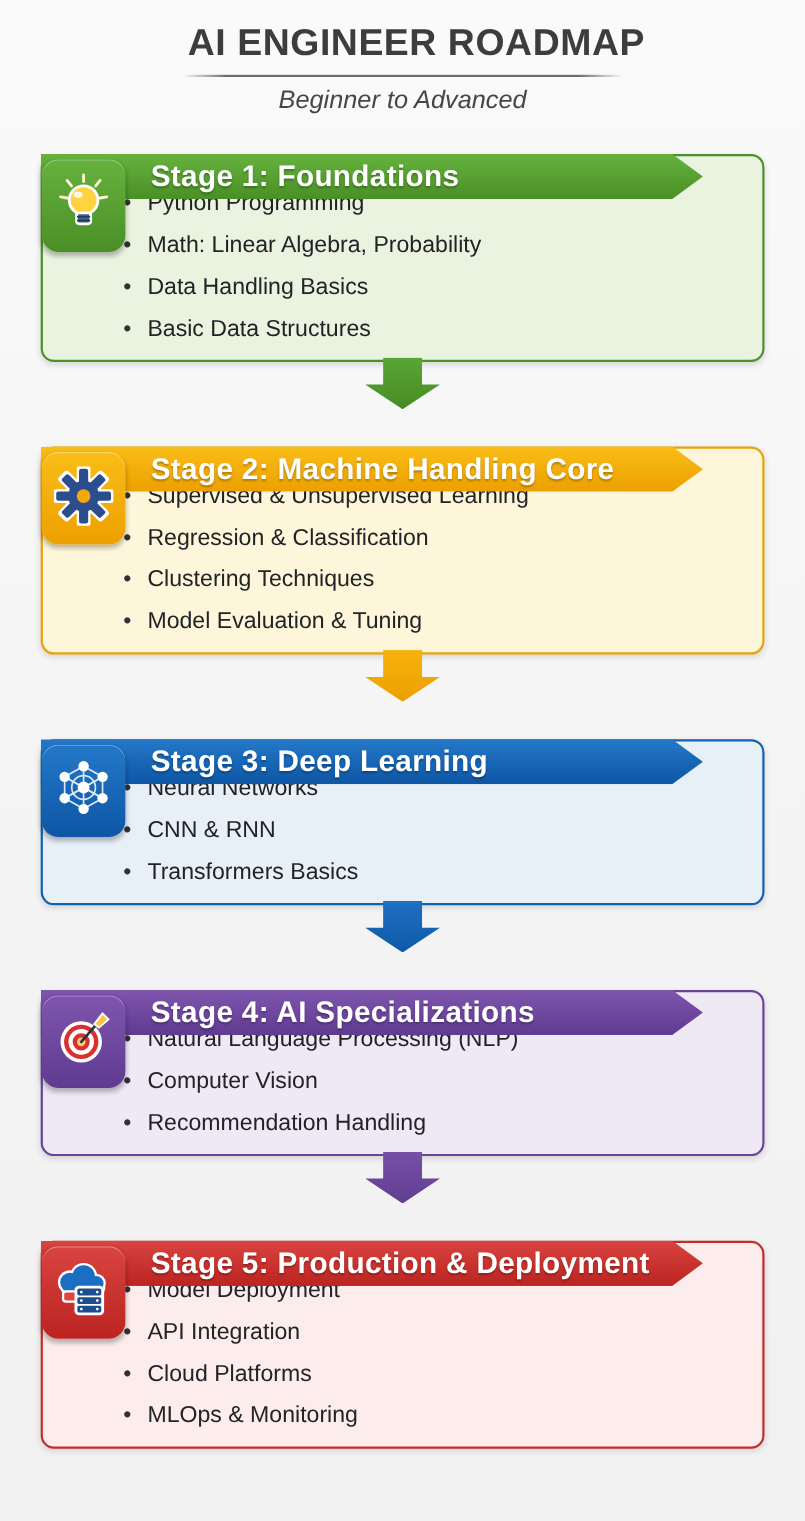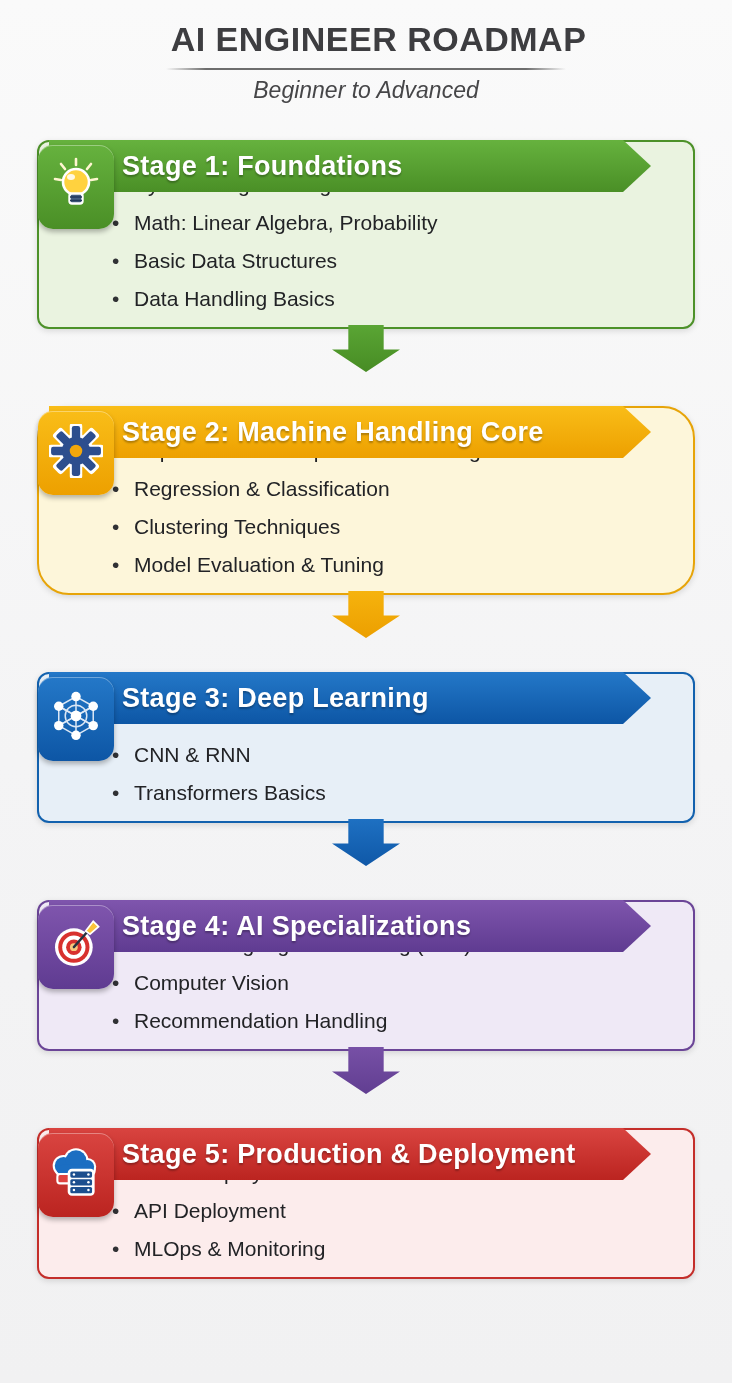--- a/index.html
+++ b/index.html
@@ -39,44 +39,44 @@
   .panel ul { list-style:none; margin:0; padding:0; }
   .panel li {
     position:relative; padding-left:24px;
     font-size:21px; line-height:38px; color:#222326;
   }
   .panel li::before {
     content:"\2022"; position:absolute; left:2px; top:0; color:#303134;
   }
 
   .banner {
-    position:absolute; top:0; left:12px; z-index:2;
-    width:602px; height:52px;
+    position:absolute; top:0; left:0; z-index:2;
+    width:602px; height:41px;
     clip-path:polygon(0 0, 574px 0, 100% 50%, 574px 100%, 0 100%);
     display:flex; align-items:center;
-    padding-left:73px; box-sizing:border-box;
+    padding-left:100px; box-sizing:border-box;
     filter:drop-shadow(0 3px 3px rgba(0,0,0,.22));
   }
   .banner-title {
     color:#ffffff; font-size:27px; font-weight:bold; letter-spacing:.3px;
     text-shadow:0 2px 2px rgba(0,0,0,.28);
     white-space:nowrap;
   }
   .badge {
     position:absolute; top:5px; left:1px; z-index:3;
     width:76px; height:84px; border-radius:15px;
     display:flex; align-items:center; justify-content:center;
     box-shadow:0 3px 5px rgba(0,0,0,.28), inset 0 1px 0 rgba(255,255,255,.35);
   }
 
   
   .s1 .banner, .s1 .badge { background:linear-gradient(180deg,#66b23e 0%,#4a8f26 100%); }
   .s1 .panel  { border-color:#4d9129; background:#eaf3e0; }
   .s2 .banner, .s2 .badge { background:linear-gradient(180deg,#f9bd18 0%,#eda000 100%); }
-  .s2 .panel  { border-color:#e7a408; background:#fdf6da;border-radius:32px; }
+  .s2 .panel  { border-color:#e7a408; background:#fdf6da; }
   .s3 .banner, .s3 .badge { background:linear-gradient(180deg,#2478c8 0%,#0d56a5 100%); }
   .s3 .panel  { border-color:#1261ae; background:#e7eff7; }
   .s4 .banner, .s4 .badge { background:linear-gradient(180deg,#7f55ad 0%,#5f3b91 100%); }
   .s4 .panel  { border-color:#6b4597; background:#efe9f6; }
   .s5 .banner, .s5 .badge { background:linear-gradient(180deg,#d94440 0%,#bb2420 100%); }
   .s5 .panel  { border-color:#c42e2a; background:#fcecec; }
 
   
   .arrow {
     position:relative; z-index:5;
@@ -120,22 +120,22 @@
             <rect x="21.5" y="37.5" width="13" height="10" rx="2.5" fill="#445e80" stroke="#ffffff" stroke-width="2.4"></rect>
             <line x1="22" y1="41" x2="34" y2="41" stroke="#22395c" stroke-width="1.5"></line>
             <line x1="22" y1="44.5" x2="34" y2="44.5" stroke="#22395c" stroke-width="1.5"></line>
           </svg>
         </span>
       </div>
       <div class="panel">
         <ul>
           <li><span>Python Programming</span></li>
           <li><span>Math: Linear Algebra, Probability</span></li>
+          <li><span>Data Handling Basics</span></li>
           <li><span>Basic Data Structures</span></li>
-          <li><span>Data Handling Basics</span></li>
         </ul>
       </div>
     </section>
 
     <div class="arrow c1"></div>
 
     <section class="stage s2">
       <div class="banner">
         <span class="banner-title">Stage 2: Machine Handling Core</span>
       </div>
@@ -275,20 +275,21 @@
                 <circle cx="40" cy="35" r="1.2"></circle>
               <circle cx="26" cy="42.5" r="1.2"></circle>
                 <circle cx="40" cy="42.5" r="1.2"></circle>
             </g>
           </svg>
         </span>
       </div>
       <div class="panel">
         <ul>
           <li><span>Model Deployment</span></li>
-          <li><span>API Deployment</span></li>
+          <li><span>API Integration</span></li>
+          <li><span>Cloud Platforms</span></li>
           <li><span>MLOps &amp; Monitoring</span></li>
         </ul>
       </div>
     </section>
 
   </div>
 </div>
 
 </body></html>

